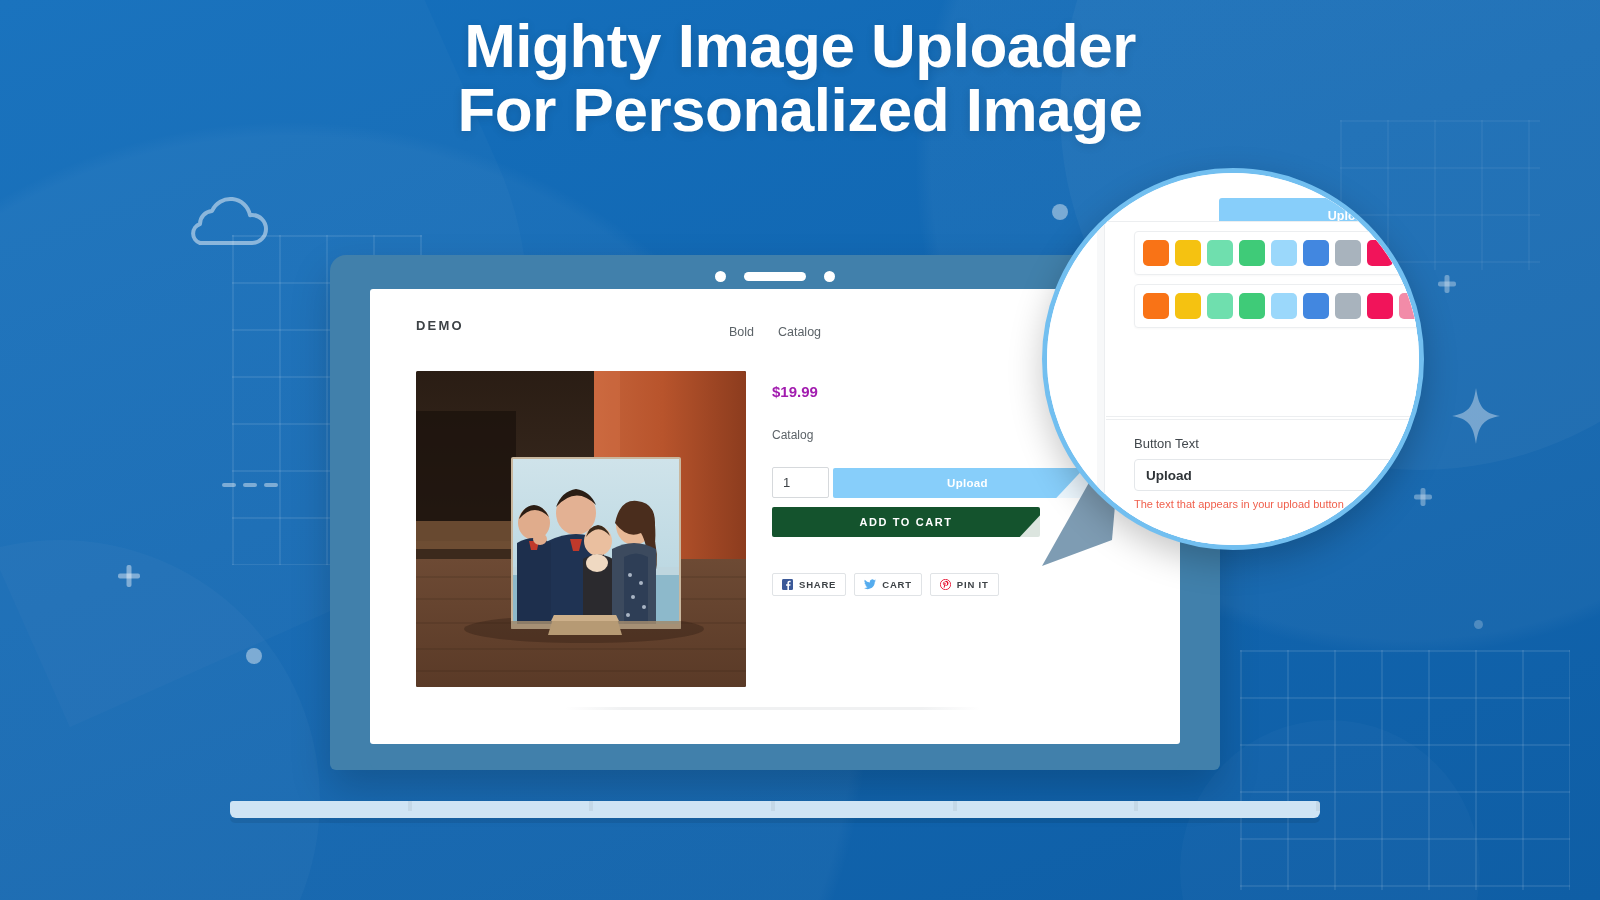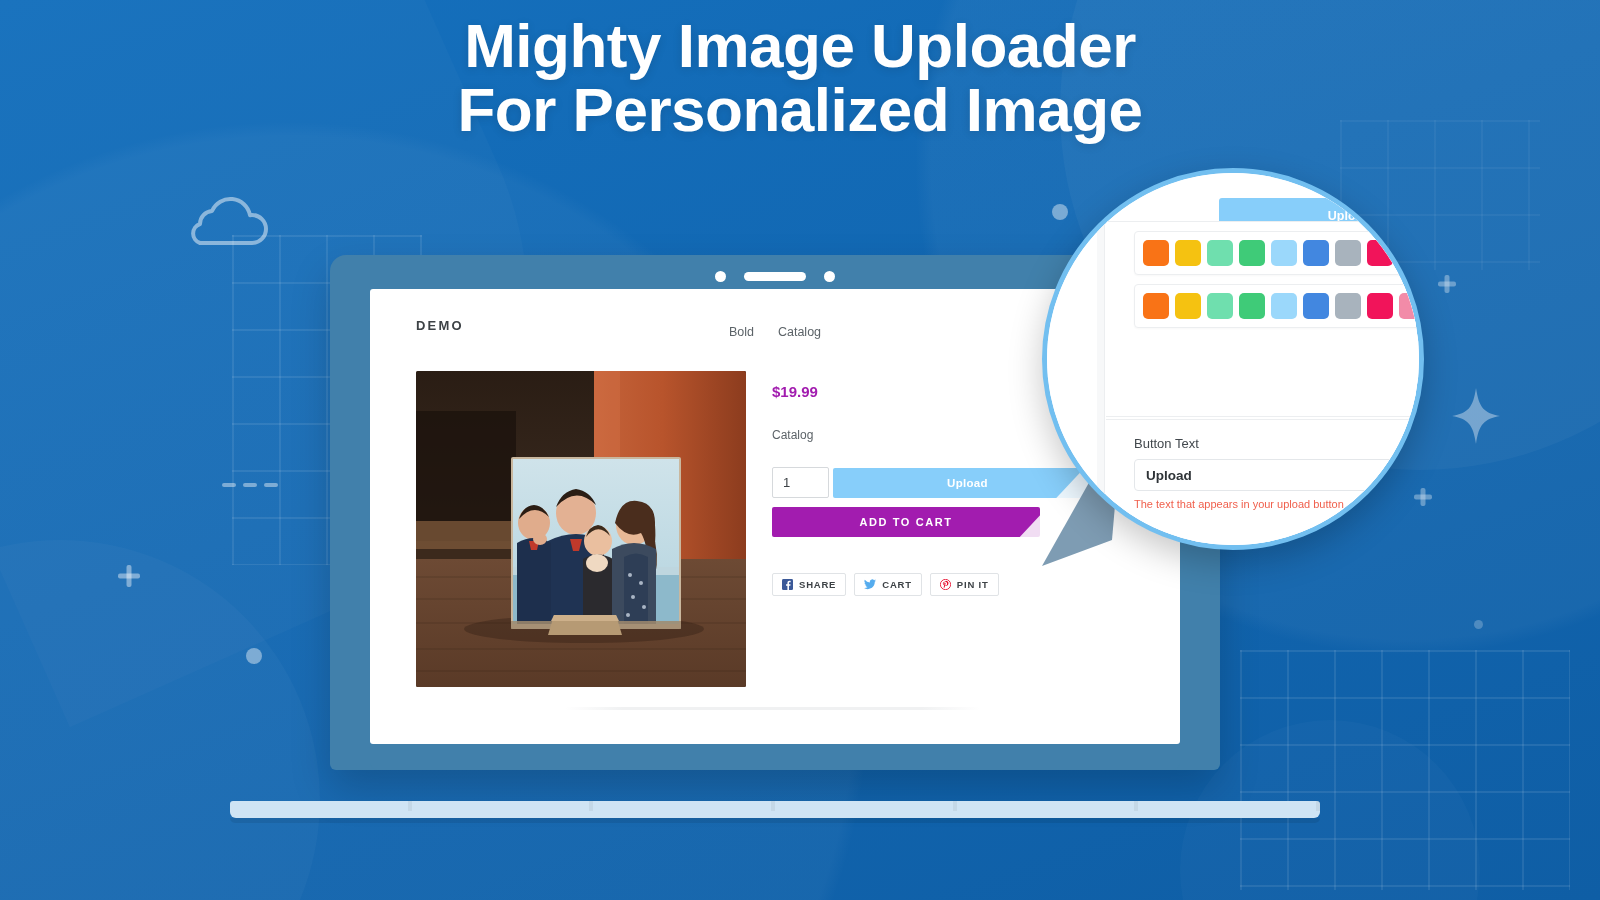--- a/index.html
+++ b/index.html
@@ -128,21 +128,21 @@
     font-family:"Liberation Sans", sans-serif;
   }
   .btn-upload {
     margin-top:26px; width:268px; height:30px; border:0; border-radius:2px;
     background:#87cefa; color:#fff; font-size:11.5px; font-weight:bold;
     letter-spacing:.3px; cursor:pointer;
     font-family:"Liberation Sans", sans-serif;
   }
   .btn-cart {
     margin-top:9px; width:268px; height:30px; border:0; border-radius:2px;
-    background:#a21caf; color:#fff; font-size:11px; font-weight:bold;
+    background:#14532d; color:#fff; font-size:11px; font-weight:bold;
     letter-spacing:1.6px; cursor:pointer;
     font-family:"Liberation Sans", sans-serif;
   }
   .share-row { display:flex; gap:8px; margin-top:36px; }
   .share-btn {
     display:flex; align-items:center; gap:6px;
     border:1px solid #e0e3e6; border-radius:2px;
     padding:5px 9px; background:#fff; cursor:pointer;
     font-size:9.5px; font-weight:bold; letter-spacing:.8px; color:#3d4246;
     font-family:"Liberation Sans", sans-serif;

